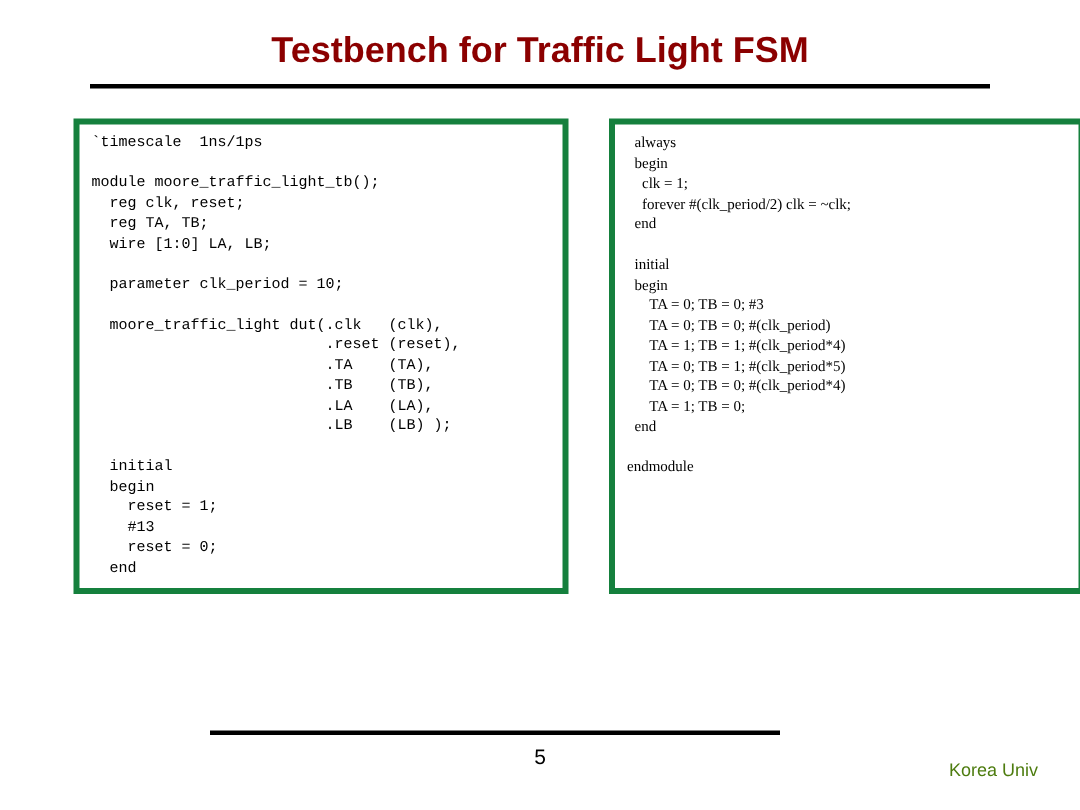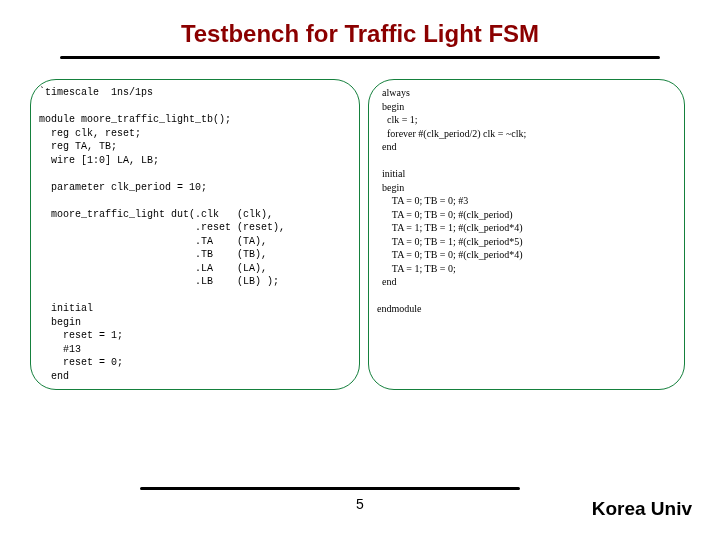--- a/index.html
+++ b/index.html
@@ -1,15 +1,15 @@
 <!DOCTYPE html>
 <html><head>
 <meta charset="utf-8">
 <style>
-  * { margin: 0; padding: 0; box-sizing: border-box; border-radius: 26px; }
+  * { margin: 0; padding: 0; box-sizing: border-box; }
   body {
     width: 720px;
     height: 540px;
     background: #fff;
     font-family: Arial, Helvetica, sans-serif;
     position: relative;
     overflow: hidden;
   }
   .title {
     text-align: center;
@@ -22,27 +22,28 @@
     margin: 0 60px 20px 60px;
     border: none;
     border-top: 3px solid #000;
   }
   .content {
     display: flex;
     gap: 8px;
     padding: 0 30px;
   }
   .codebox {
-    border: 1px solid #15803d;
+    border: 4px solid #15803d;
     font-family: "Courier New", monospace;
     font-size: 10px;
     line-height: 1.35;
     padding: 6px 8px;
     white-space: pre;
     color: #000;
+    margin-left: 19px;
   }
   .codebox.left { flex: 0 0 50%; }
   .codebox.right { flex: 0 0 48%; font-family: Liberation Serif, serif; }
   .footer-rule {
     position: absolute;
     left: 140px;
     right: 200px;
     bottom: 50px;
     border: none;
     border-top: 3px solid #000;
@@ -52,23 +53,23 @@
     bottom: 28px;
     left: 50%;
     transform: translateX(-50%);
     font-size: 14px;
     color: #000;
   }
   .brand {
     position: absolute;
     bottom: 20px;
     right: 28px;
-    color: #000000;
-    font-weight: bold;
-    font-size: 19px;
+    color: #4d7c0f;
+    font-weight: normal;
+    font-size: 12px;
   }
 </style>
 </head>
 <body>
 
 <div class="title">Testbench for Traffic Light FSM</div>
 <hr class="title-rule">
 
 <div class="content">
   <div class="codebox left">`timescale  1ns/1ps

